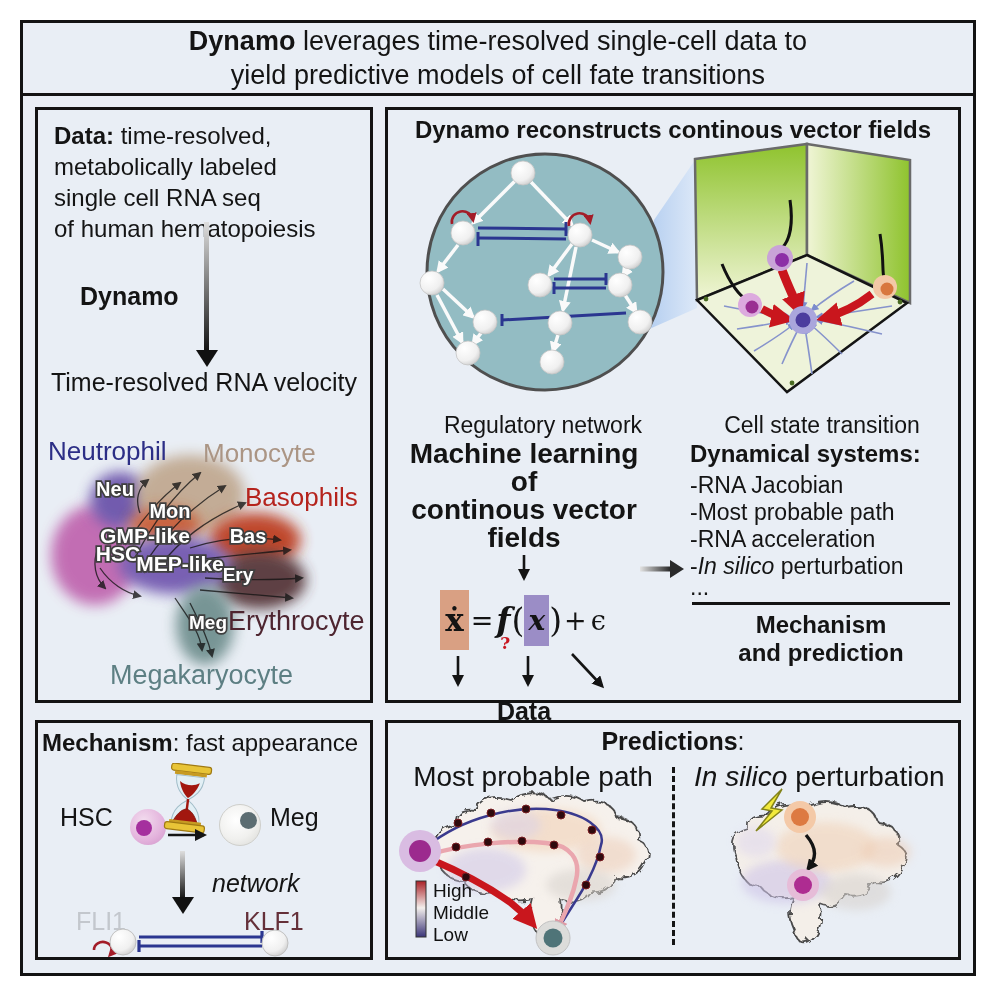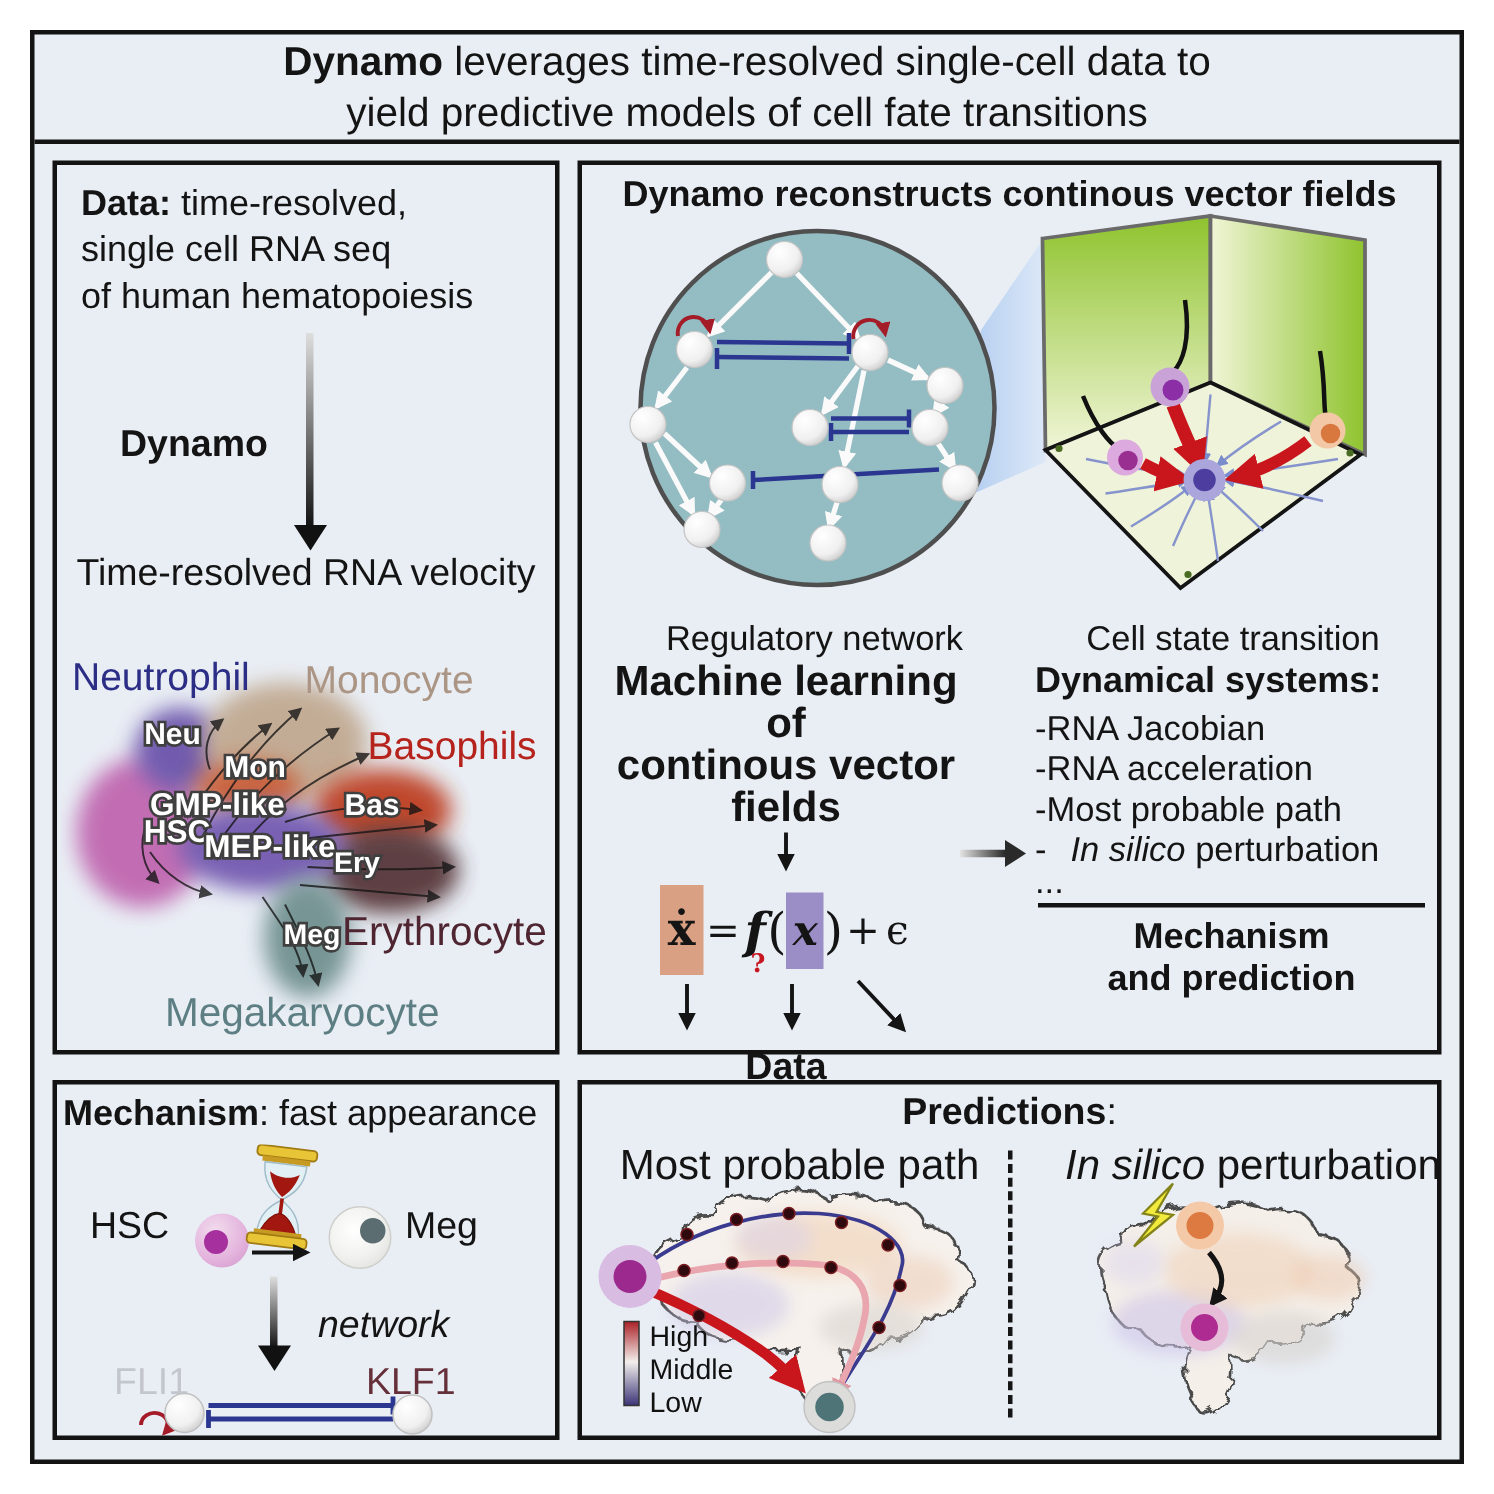--- a/index.html
+++ b/index.html
@@ -7,21 +7,21 @@
   .page{position:relative;width:996px;height:996px;background:#ffffff;font-family:"Liberation Sans",sans-serif;color:#141414;overflow:hidden;}
   .frame{position:absolute;left:20px;top:20px;width:956px;height:956px;border:3px solid #131313;background:#e9eef5;}
   .banner{position:absolute;left:0;top:0;width:100%;height:73px;border-bottom:3px solid #131313;display:flex;flex-direction:column;align-items:center;justify-content:center;font-size:27px;line-height:34px;}
   .panel{position:absolute;border:3px solid #131313;}
   .p-data{left:12px;top:84px;width:338px;height:596px;}
   .p-vector{left:362px;top:84px;width:576px;height:596px;}
   .p-mech{left:12px;top:697px;width:338px;height:240px;}
   .p-pred{left:362px;top:697px;width:576px;height:240px;}
   .abs{position:absolute;}
   .b{font-weight:bold;}
-  .i{font-style:italic;margin-left:16px;}
+  .i{font-style:italic;}
   .nowrap{white-space:nowrap;}
   .ctr{text-align:center;}
   
   .data-text{font-size:24px;line-height:31px;}
   .tool-label{font-size:25px;font-weight:bold;}
   .result-label{font-size:25px;}
   .flow-shaft{width:5px;background:linear-gradient(#dedede,#111);}
   .flow-head{width:0;height:0;border-left:11px solid transparent;border-right:11px solid transparent;border-top:17px solid #111;}
   .map-label{font-size:26px;white-space:nowrap;}
   .region-text{font-family:"Liberation Sans",sans-serif;font-weight:bold;fill:#ffffff;stroke:#3f3f3f;stroke-width:3.5px;paint-order:stroke;text-anchor:middle;}
@@ -128,20 +128,21 @@
   <div class="frame">
 
     <div class="banner">
       <div class="nowrap"><span class="b">Dynamo</span><span> leverages time-resolved single-cell data to</span></div>
       <div class="nowrap">yield predictive models of cell fate transitions</div>
     </div>
 
     <div class="panel p-data">
       <div class="abs data-text" style="left:16px;top:10px;">
         <div><span class="b">Data:</span><span> time-resolved,</span></div>
+        <div>metabolically labeled</div>
         <div>single cell RNA seq</div>
         <div>of human hematopoiesis</div>
       </div>
       <div class="abs tool-label" style="left:42px;top:172px;">Dynamo</div>
       <div class="abs flow-shaft" style="left:166px;top:112px;height:130px;"></div>
       <div class="abs flow-head" style="left:158px;top:240px;"></div>
       <div class="abs result-label ctr" style="left:4px;top:258px;width:324px;">Time-resolved RNA velocity</div>
 
       <svg class="abs" style="left:2px;top:318px;" width="330" height="250" viewBox="0 0 330 250">
         <g opacity="0.92">
@@ -316,22 +317,22 @@
       </div>
 
       <svg class="abs" style="left:250px;top:446px;" width="48" height="26" viewBox="0 0 48 26">
         <rect x="2" y="10.5" width="30" height="5" fill="url(#grayG)"></rect>
         <polygon points="32,4 46,13 32,22" fill="#2a2a2a"></polygon>
       </svg>
 
       <div class="abs sys-col" style="left:302px;top:330px;">
         <div class="sys-head">Dynamical systems:</div>
         <div class="sys-item">-RNA Jacobian</div>
+        <div class="sys-item">-Most probable path</div>
         <div class="sys-item">-RNA acceleration</div>
-        <div class="sys-item">-Most probable path</div>
         <div class="sys-item"><span>-</span><span class="i">In silico</span><span> perturbation</span></div>
         <div class="sys-dots">...</div>
         <hr class="sys-rule">
         <div class="sys-sum">Mechanism</div>
         <div class="sys-sum">and prediction</div>
       </div>
     </div>
 
     <div class="panel p-mech">
       <div class="abs m-head" style="left:4px;top:6px;"><span class="b">Mechanism</span><span>: fast appearance</span></div>

